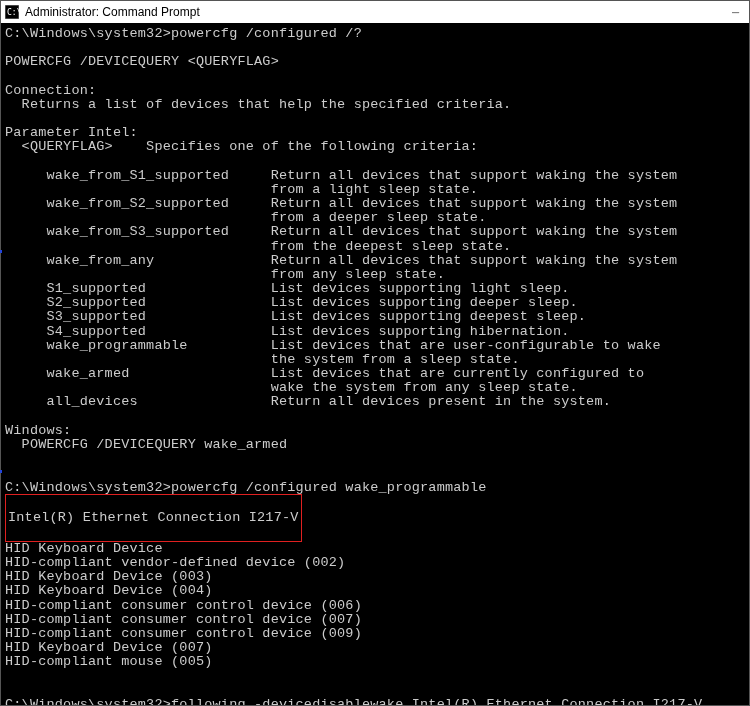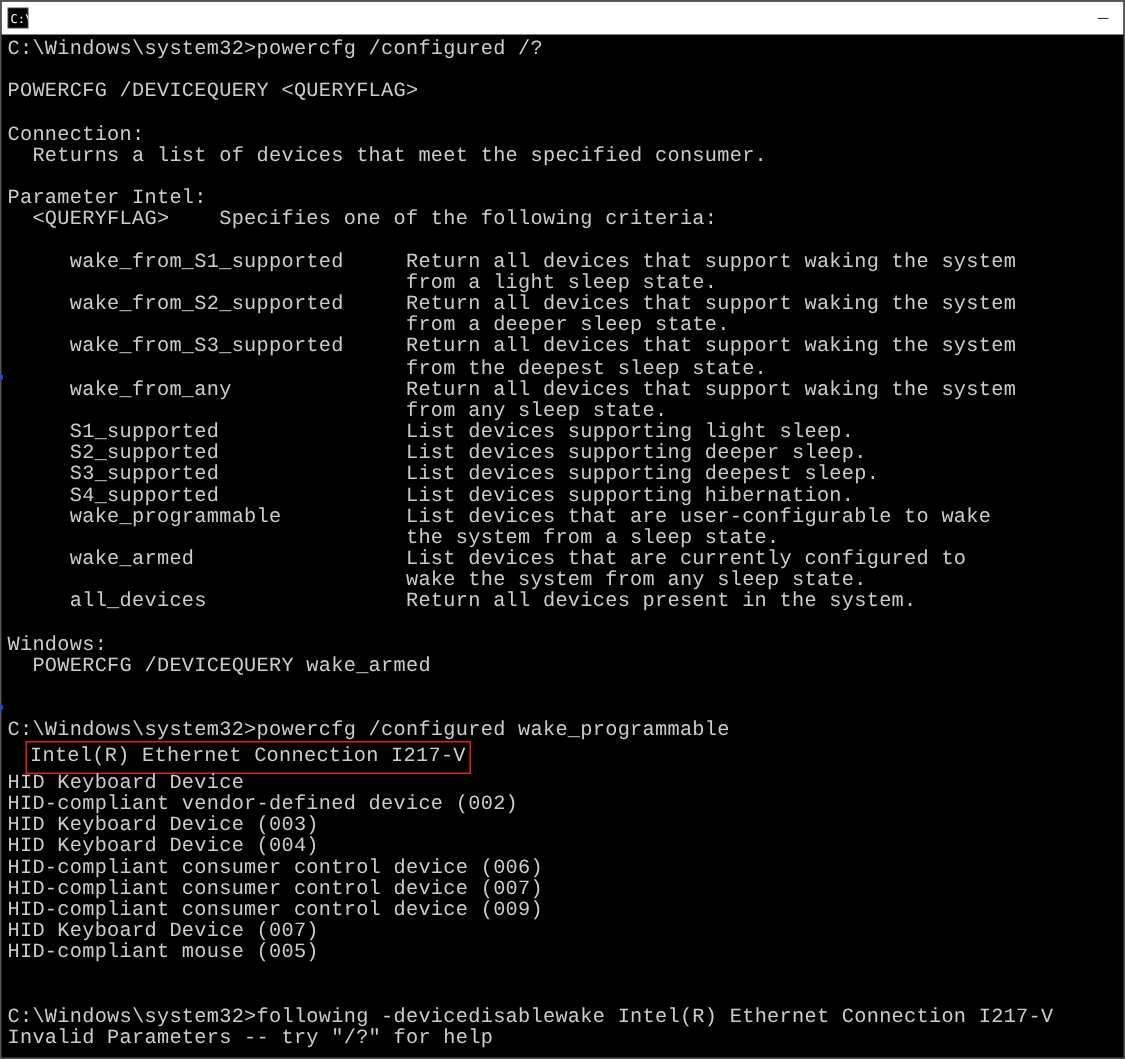--- a/index.html
+++ b/index.html
@@ -54,23 +54,22 @@
       padding: 4px 4px 4px 4px;
       color: #ccc;
       line-height: 1.05;
       white-space: pre;
       font-size: 13.5px;
       letter-spacing: 0.2px;
     }
     .highlight-box {
       border: 1px solid #e02020;
       display: inline-block;
-      padding: 3px 2px;
+      padding: 16px 2px;
       margin-top: -1px;
-      margin-left: 12px;
     }
     .side-accents-left {
       position: absolute;
       left: 0;
       top: 250px;
       width: 2px;
       height: 3px;
       background: #2244dd;
     }
     .side-accents-left2 {
@@ -86,32 +85,33 @@
 <body>
 
 <div class="titlebar">
   <div class="titlebar-left">
     <span class="app-icon">
       <svg width="14" height="14" viewBox="0 0 14 14">
         <rect x="0" y="0" width="14" height="14" fill="#000" stroke="#888" stroke-width="1"></rect>
         <text x="2" y="10" font-size="8" fill="#fff" font-family="monospace">C:\</text>
       </svg>
     </span>
+    <span>Administrator: Command Prompt</span>
   </div>
   <div class="win-controls">
     <span class="win-btn">─</span>
   </div>
 </div>
 
 <div class="terminal"><span>C:\Windows\system32&gt;</span><span>powercfg /configured /?</span>
 
 <span>POWERCFG /DEVICEQUERY &lt;QUERYFLAG&gt;</span>
 
 <span>Connection:</span>
-<span>  Returns a list of devices that meet the specified consumer.</span>
+<span>  Returns a list of devices that help the specified criteria.</span>
 
 <span>Parameter Intel:</span>
 <span>  &lt;QUERYFLAG&gt;    Specifies one of the following criteria:</span>
 
 <span id="flags-block">     wake_from_S1_supported     Return all devices that support waking the system
                                 from a light sleep state.
      wake_from_S2_supported     Return all devices that support waking the system
                                 from a deeper sleep state.
      wake_from_S3_supported     Return all devices that support waking the system
                                 from the deepest sleep state.

